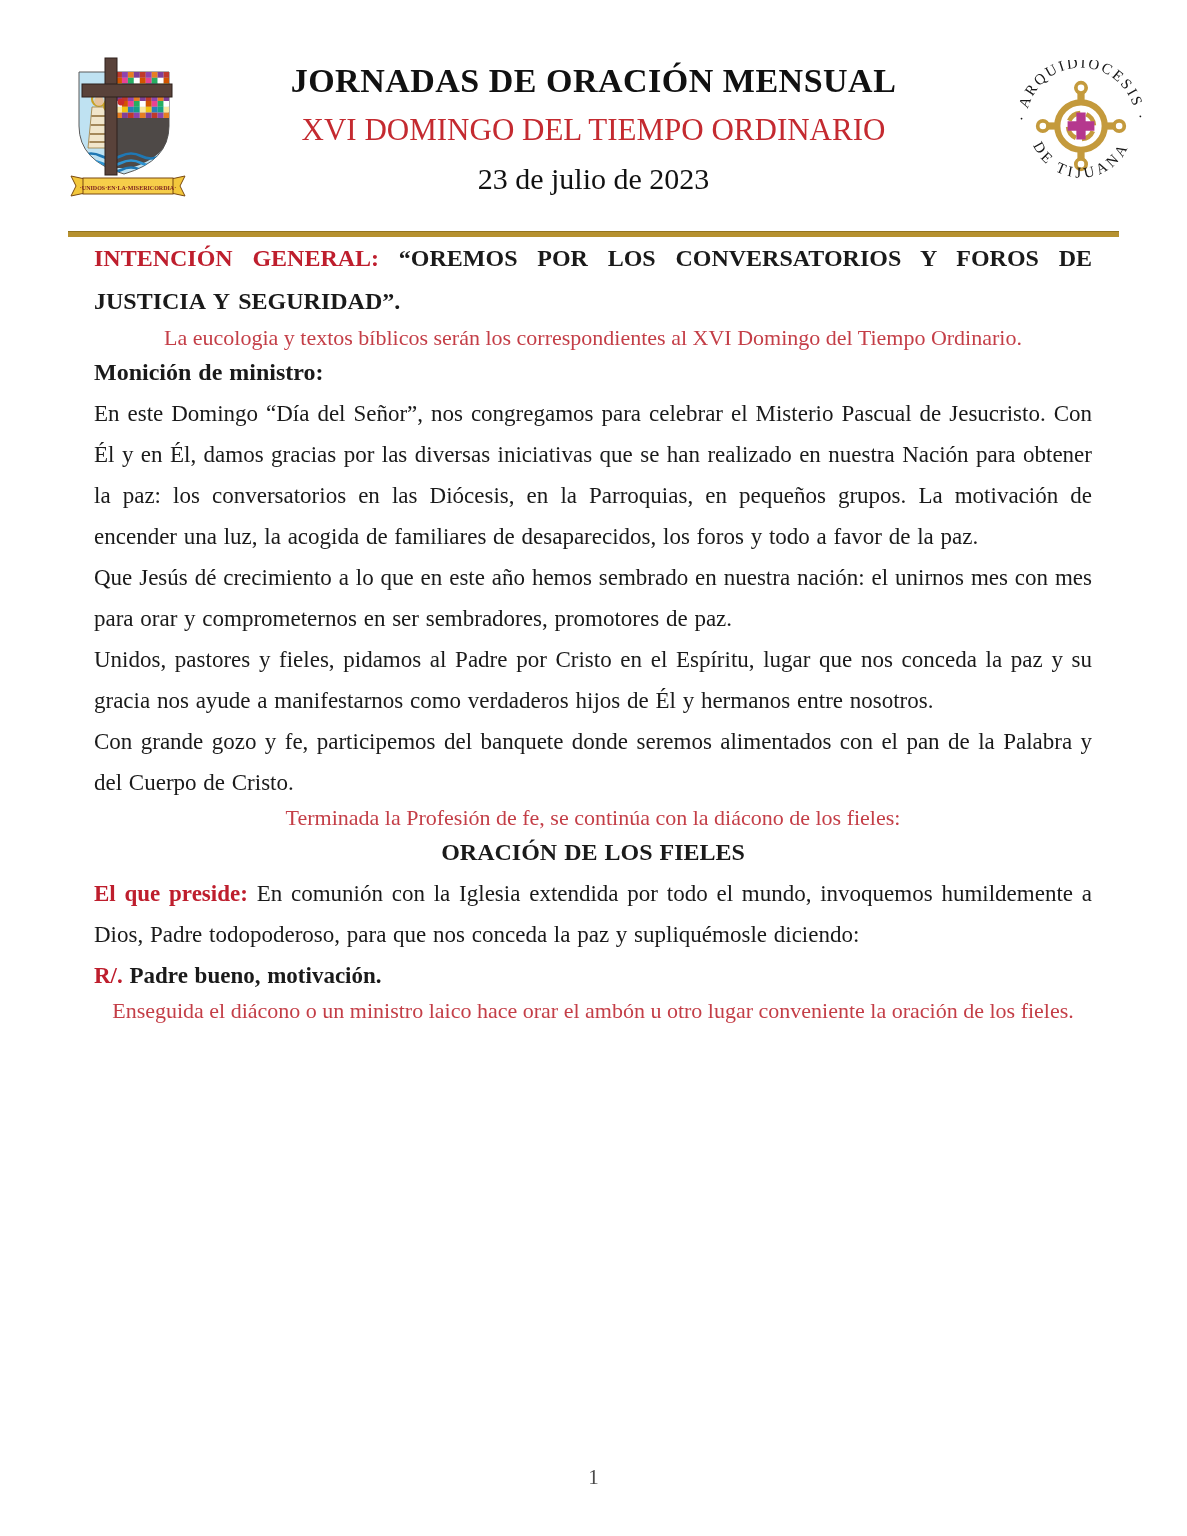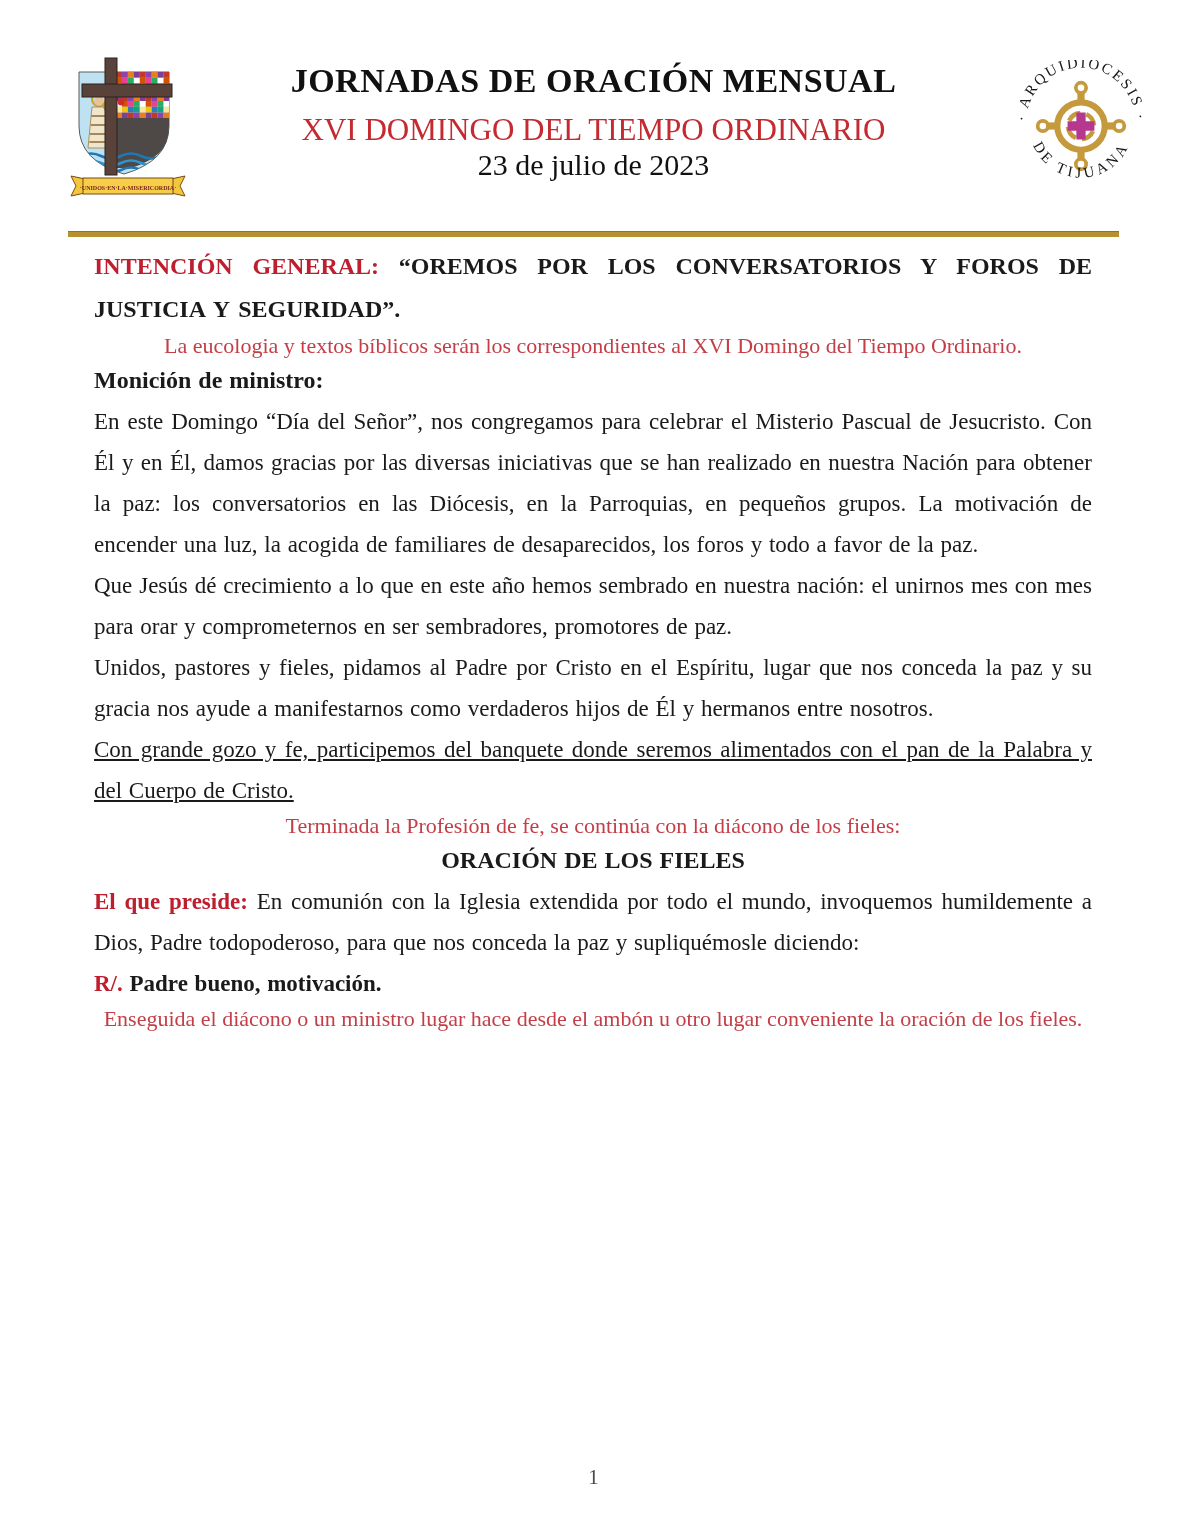--- a/index.html
+++ b/index.html
@@ -13,34 +13,34 @@
     color:#1a1a1a;
   }
   
   .header{position:relative;height:231px;}
   .crest{position:absolute;left:56px;top:56px;width:118px;height:144px;}
   .seal{position:absolute;left:1002px;top:60px;width:132px;height:132px;}
   .titles{position:absolute;left:50%;top:62px;transform:translateX(-50%);
           width:760px;text-align:center;}
   .title1{font-size:34px;font-weight:bold;letter-spacing:.5px;color:#111;}
   .title2{font-size:31px;color:#C42A30;margin-top:12px;}
-  .title3{font-size:30px;color:#111;}
+  .title3{font-size:30px;color:#111;margin-top:14px;}
   .rule{margin:0 55px;height:5px;background:#B6912F;border-top:1px solid #93751f;}
   
-  .content{padding:8px 82px 0 81px;font-size:23px;line-height:41px;text-align:justify;word-spacing:1px;}
+  .content{padding:0 82px 0 81px;font-size:23px;line-height:41px;text-align:justify;word-spacing:1px;}
   .intencion{margin-top:44px;font-size:24px;line-height:43px;font-weight:bold;word-spacing:3px;}
   .red-strong{color:#BE1E2D;}
   .rubric{color:#C43E47;font-size:22px;line-height:29px;text-align:center;word-spacing:normal;}
   .rubric-eucology{margin-top:29px;}
   .heading-left{margin-top:33px;font-size:24px;font-weight:bold;text-align:left;}
   p.body{margin:0;}
   .p1{margin-top:4px;}
   .p2{margin-top:8px;}
   .p3{margin-top:22px;}
-  .p4{margin-top:19px;text-decoration:underline;}
+  .p4{margin-top:19px;}
   .rubric-creed{margin-top:24px;}
   .heading-center{margin-top:33px;font-size:24px;font-weight:bold;text-align:center;}
   .preside{margin-top:40px;}
   .response{margin-top:0;font-weight:bold;text-align:left;}
   .rubric-deacon{margin-top:14px;}
   .pagenum{position:absolute;left:0;right:0;top:1465px;text-align:center;
            font-size:21px;color:#4a4a4a;}
   
   .seal text{font-family:"Liberation Serif", serif;font-size:14.5px;letter-spacing:2.2px;fill:#171717;}
   .seal .bottom-arc{letter-spacing:3.5px;}
@@ -207,17 +207,17 @@
     <p class="body p4">Con grande gozo y fe, participemos del banquete donde seremos alimentados con el pan de la Palabra y del Cuerpo de Cristo.</p>
 
     <p class="body rubric rubric-creed">Terminada la Profesión de fe, se continúa con la diácono de los fieles:</p>
 
     <p class="body heading-center">ORACIÓN DE LOS FIELES</p>
 
     <p class="body preside"><span class="red-strong" style="font-weight:bold">El que preside:</span> <span>En comunión con la Iglesia extendida por todo el mundo, invoquemos humildemente a Dios, Padre todopoderoso, para que nos conceda la paz y supliquémosle diciendo:</span></p>
 
     <p class="body response"><span class="red-strong">R/.</span> <span>Padre bueno, motivación.</span></p>
 
-    <p class="body rubric rubric-deacon">Enseguida el diácono o un ministro lugar hace desde el ambón u otro lugar conveniente la oración de los fieles.</p>
+    <p class="body rubric rubric-deacon">Enseguida el diácono o un ministro laico hace orar el ambón u otro lugar conveniente la oración de los fieles.</p>
   </div>
 
   <div class="pagenum">1</div>
 </div>
 
 </body></html>

